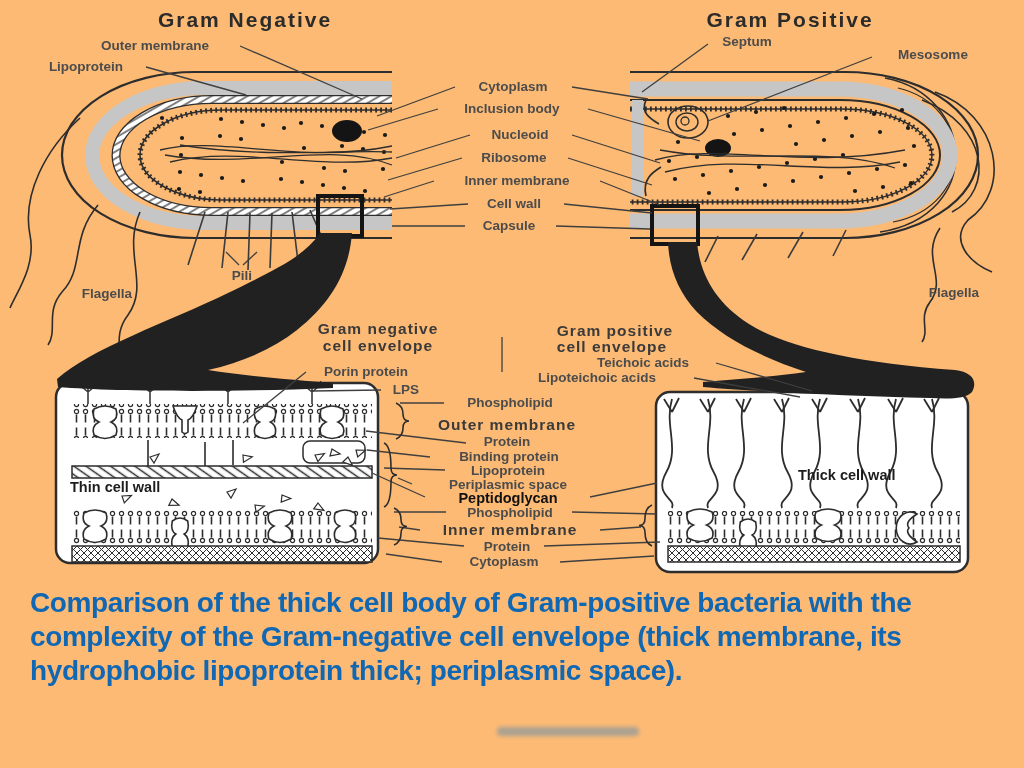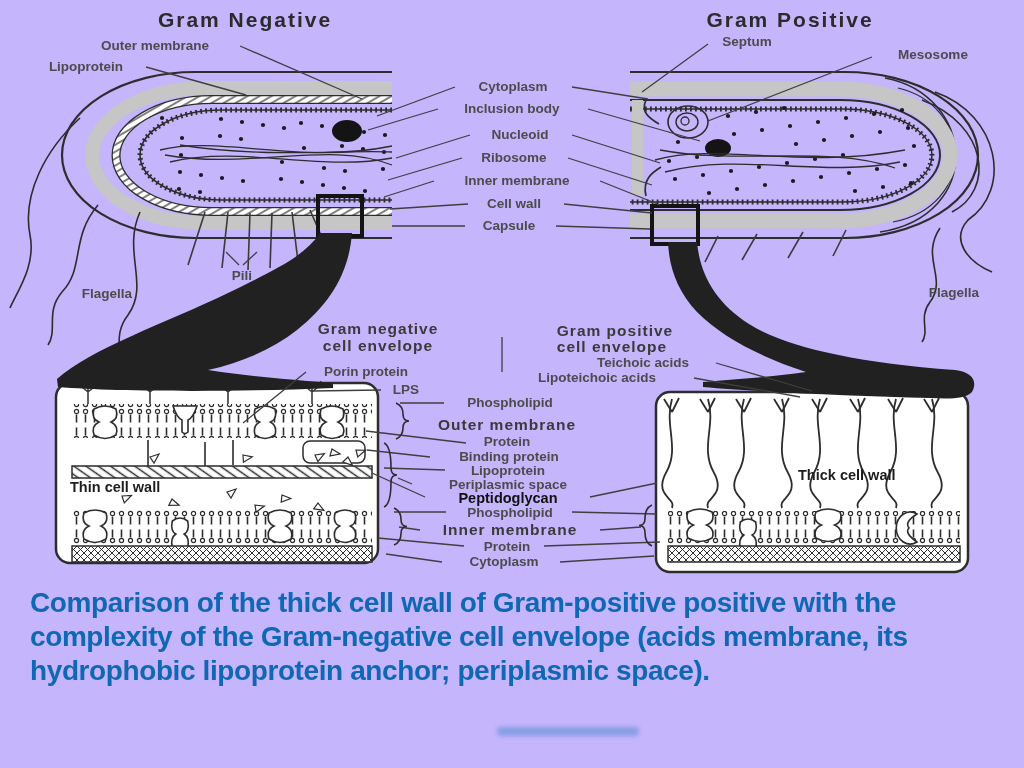--- a/index.html
+++ b/index.html
@@ -1,16 +1,16 @@
 <!DOCTYPE html>
 <html><head>
 <meta charset="utf-8">
 <style>
   html,body{margin:0;padding:0;background:#fff;}
-  #slide{position:relative;width:1024px;height:768px;background:#c4b5fd;overflow:hidden;
+  #slide{position:relative;width:1024px;height:768px;background:#fdba74;overflow:hidden;
          font-family:"Liberation Sans",sans-serif;}
   #diagram{position:absolute;left:0;top:0;}
   
   text{font-family:"Liberation Sans",sans-serif;fill:#4c4c4c;font-weight:700;}
   .t-main{font-size:21px;fill:#2b2b2b;letter-spacing:2px;}
   .t-label{font-size:13.5px;}
   .t-env{font-size:15.5px;fill:#3a3a3a;letter-spacing:1px;}
   .t-bold{font-size:14.5px;fill:#1c1c1c;}
   .t-pept{font-size:14.5px;fill:#111;}
   #leaders line{stroke:#3f3f3f;stroke-width:1.3;}
@@ -367,18 +367,18 @@
   <text class="t-label" x="510" y="517" text-anchor="middle">Phospholipid</text>
   <text class="t-env" x="510" y="535" text-anchor="middle">Inner membrane</text>
   <text class="t-label" x="507" y="551" text-anchor="middle">Protein</text>
   <text class="t-label" x="504" y="566" text-anchor="middle">Cytoplasm</text>
 
   <text class="t-bold" x="70" y="492">Thin cell wall</text>
   <text class="t-bold" x="798" y="480">Thick cell wall</text>
 </svg>
 
 <div id="caption" style="color: rgb(16, 104, 180);">
-  <div>Comparison of the thick cell wall of Gram-positive positive with the</div>
-  <div>complexity of the Gram-negative cell envelope (acids membrane, its</div>
-  <div>hydrophobic lipoprotein anchor; periplasmic space).</div>
+  <div>Comparison of the thick cell body of Gram-positive bacteria with the</div>
+  <div>complexity of the Gram-negative cell envelope (thick membrane, its</div>
+  <div>hydrophobic lipoprotein thick; periplasmic space).</div>
 </div>
 <div id="artifact"></div>
 </div>
 
 </body></html>

